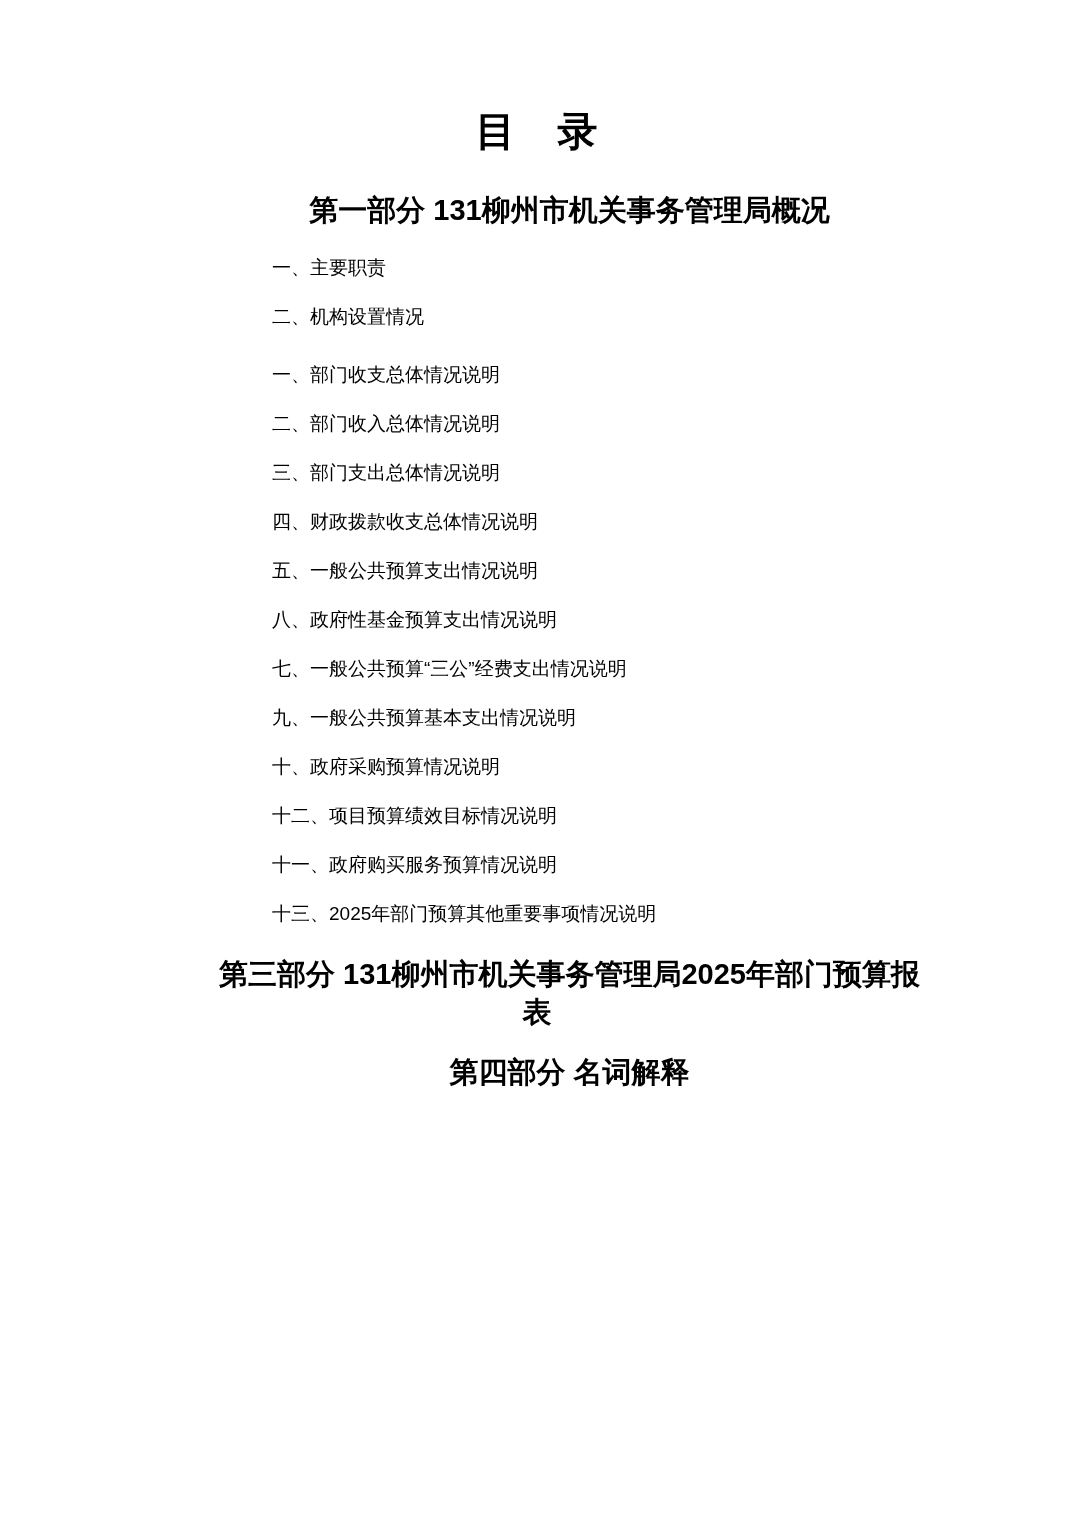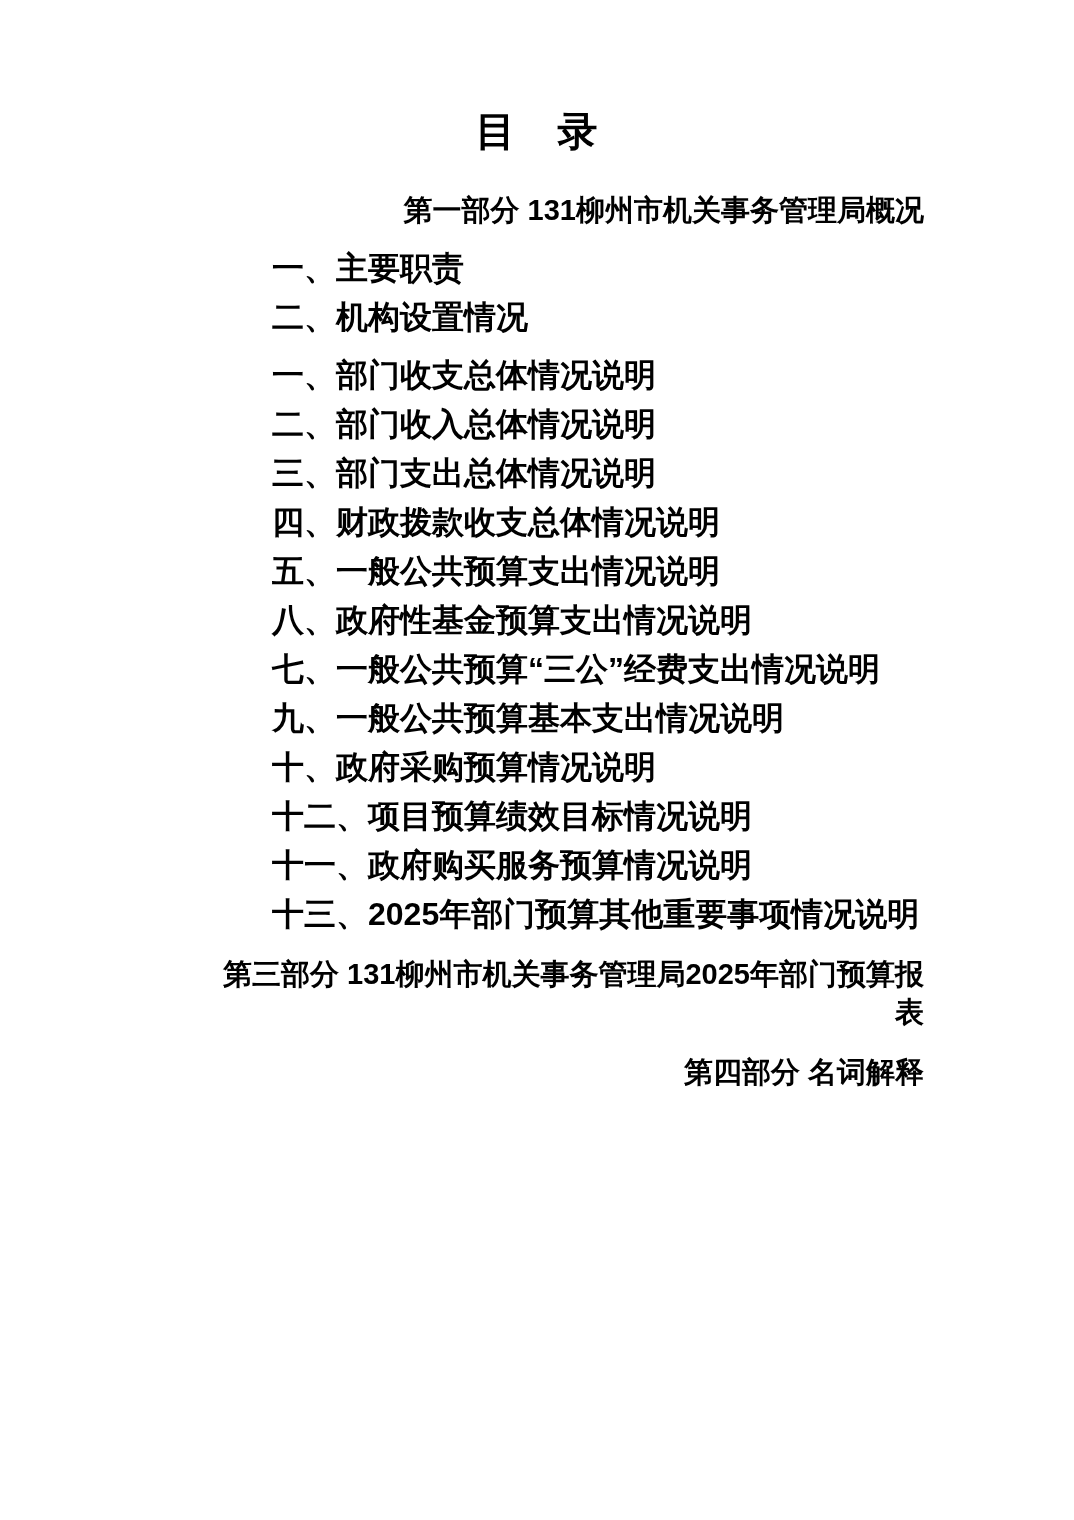--- a/index.html
+++ b/index.html
@@ -25,30 +25,30 @@
     font-weight: bold;
     text-align: center;
     letter-spacing: 1px;
   }
   .part-heading {
     margin: 22px 0 12px 0;
     font-size: 29px;
     line-height: 38px;
     font-weight: bold;
     text-indent: 65px;
-    text-align: right;
+    text-align: center;
   }
   .toc-group {
     margin: 20px 0 0 0;
   }
   .toc-item {
     margin: 0 0 11px 122px;
-    font-size: 32px;
+    font-size: 19px;
     line-height: 38px;
-    font-weight: bold;
+    font-weight: normal;
     text-align: left;
   }
 </style>
 </head>
 <body>
 
 <div class="page">
 
   <div class="doc-title">目　录</div>
 

